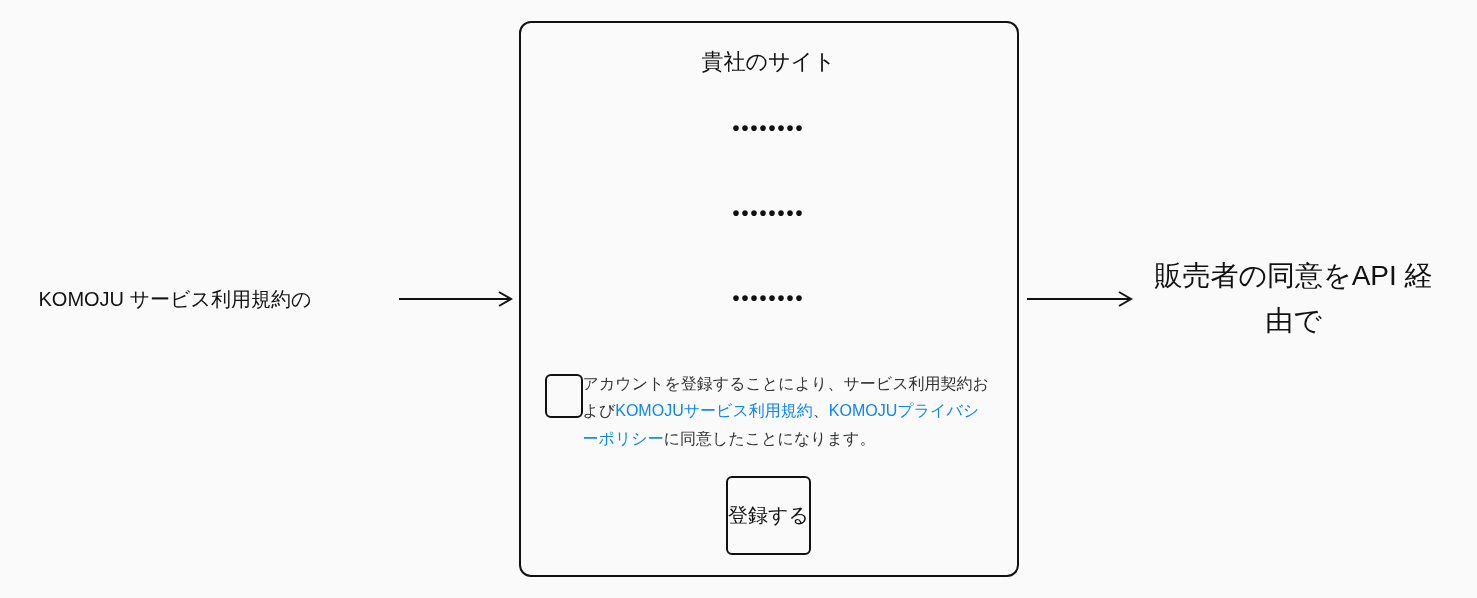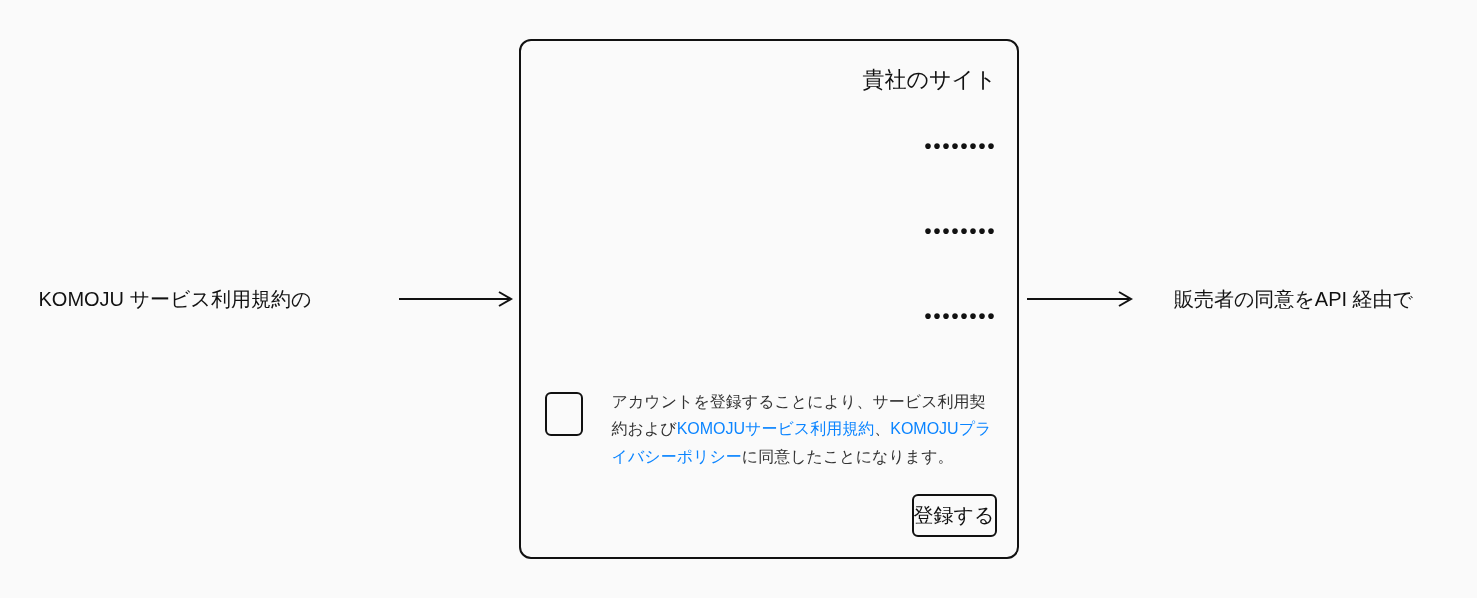--- a/index.html
+++ b/index.html
@@ -29,42 +29,42 @@
       width: 360px;
       text-align: left;
       font-size: 20px;
       line-height: 1.6;
       color: #111;
       padding-right: 10px;
     }
     .right-label {
       width: 300px;
       text-align: center;
-      font-size: 20px;
+      font-size: 28px;
       line-height: 1.6;
       color: #111;
       padding-left: 10px;
     }
     .arrow {
       display: flex;
       align-items: center;
       flex-shrink: 0;
     }
     .arrow svg {
       display: block;
     }
     .center-card {
       width: 500px;
       border: 2px solid #111;
       border-radius: 12px;
       background: #fafafa;
       padding: 24px 20px 20px 20px;
       display: flex;
       flex-direction: column;
-      align-items: flex-end;
+      align-items: center;
       flex-shrink: 0;
     }
     .card-title {
       text-align: center;
       font-size: 22px;
       color: #111;
       margin-bottom: 40px;
     }
     .dots-container {
       display: flex;
@@ -75,21 +75,21 @@
     }
     .dots {
       font-size: 20px;
       letter-spacing: 2px;
       color: #111;
       font-weight: bold;
     }
     .consent-row {
       display: flex;
       align-items: flex-start;
-      gap: 29px;
+      gap: 0;
       margin-bottom: 24px;
       padding: 0 4px;
     }
     .checkbox {
       width: 38px;
       height: 44px;
       border: 2px solid #111;
       border-radius: 6px;
       flex-shrink: 0;
       margin-top: 4px;
@@ -102,21 +102,21 @@
     }
     .consent-text .link {
       color: #0a84ff;
       text-decoration: none;
     }
     .register-button {
       border: 2px solid #111;
       border-radius: 6px;
       background: #fafafa;
       text-align: center;
-      padding: 6px 0;
+      padding: 24px 0;
       font-size: 20px;
       color: #111;
       cursor: pointer;
     }
   </style>
 </head>
 <body>
 
 <div class="diagram">
 

